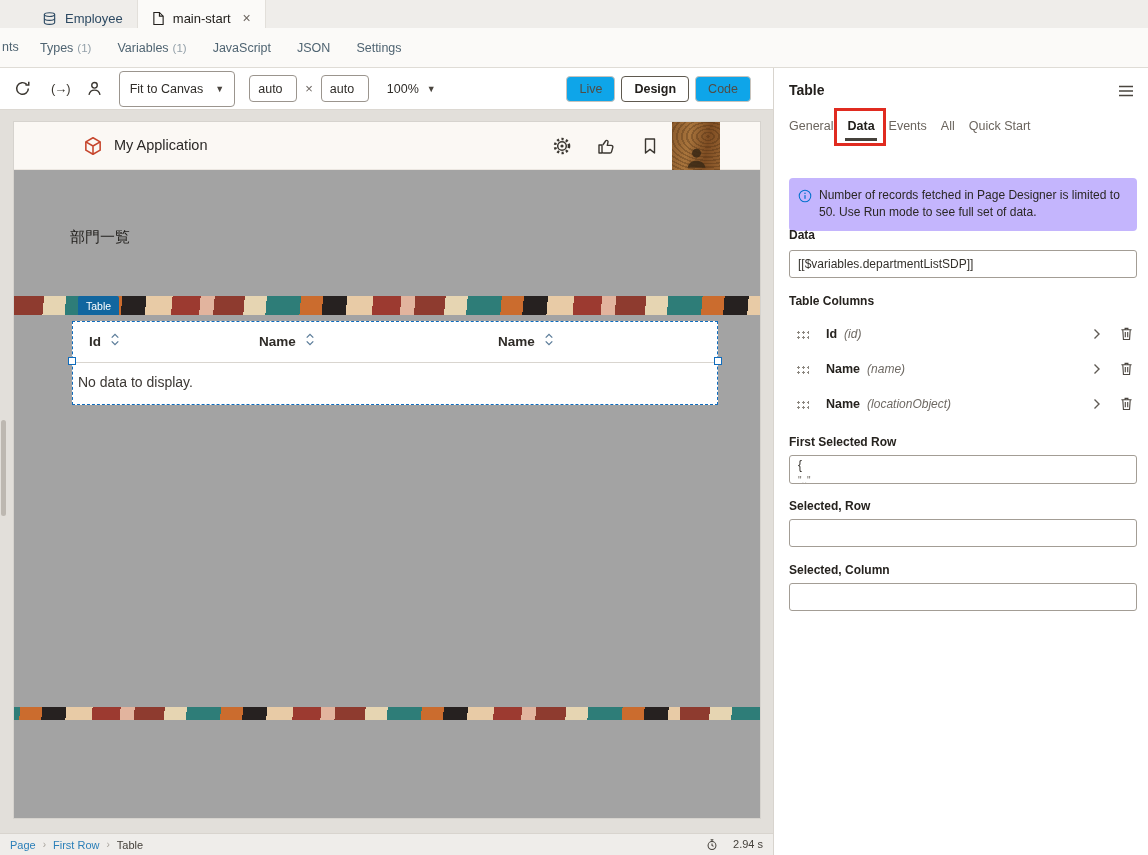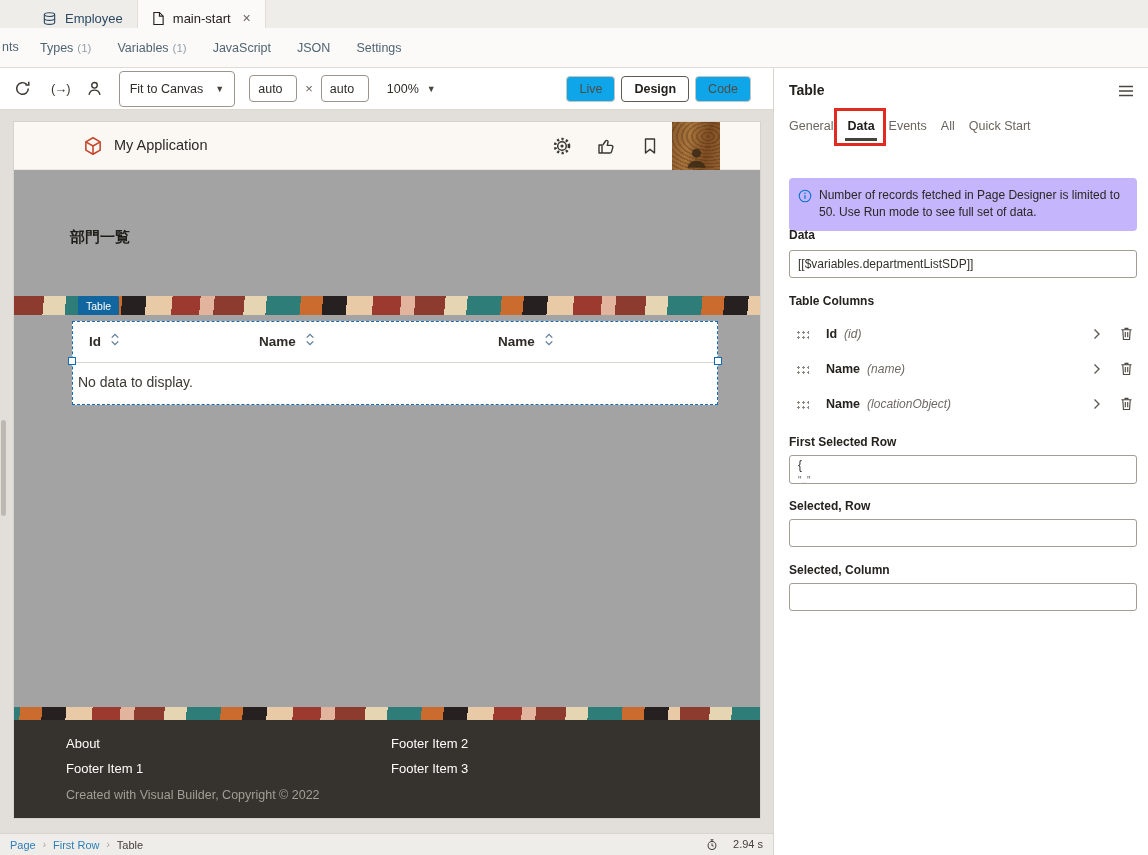--- a/index.html
+++ b/index.html
@@ -46,21 +46,21 @@
   .app-header { position:absolute; left:0; top:0; width:100%; height:48px; background:#fbf8f4; border-bottom:1px solid #ece7e1; }
   .logo { position:absolute; left:68px; top:13px; width:22px; height:22px; }
   .app-title { position:absolute; left:100px; top:15px; font-size:14.5px; color:#2b2826; }
   .hdr-icons { position:absolute; right:100px; top:0; height:48px; display:flex; align-items:center; gap:24px; }
   .hdr-icon { width:20px; height:20px; display:flex; }
   .avatar { position:absolute; right:40px; top:0; width:48px; height:48px; overflow:hidden; display:flex; align-items:flex-end; justify-content:center;
     background:
       repeating-radial-gradient(ellipse 120% 80% at 75% 30%, rgba(60,35,12,.28) 0 2px, rgba(0,0,0,0) 2px 5px),
       linear-gradient(100deg, #8a5a2c, #a8743c 35%, #7d4c22 70%, #956231); }
 
-  .page-title { position:absolute; left:56px; top:106px; font-size:15px; font-weight:700; color:#1f1d1a; }
+  .page-title { position:absolute; left:56px; top:106px; font-size:15px; font-weight:400; color:#1f1d1a; }
 
   .strip { position:absolute; left:0; width:100%; height:19px;
     background:repeating-linear-gradient(95deg, #8e3b2f 0 30px, #e6d5b2 30px 52px, #2e7d78 52px 86px, #cb6c2e 86px 108px, #262120 108px 132px, #e8cba6 132px 158px, #9c3a30 158px 186px, #e2b49e 186px 200px); }
   .strip1 { top:174px; }
   .strip2 { top:585px; height:13px; background-position:-80px 0; }
 
   .table-badge { position:absolute; left:64px; top:174px; height:19px; background:#11669f; color:#fff; font-size:10.5px; display:flex; align-items:center; padding:0 8px; border-radius:2px 2px 0 0; z-index:3; }
 
   .table-sel { position:absolute; left:58px; top:199px; width:646px; height:84px; border:1px dashed #0f6cbd; background:#fff; z-index:2; }
   .th { position:absolute; top:10px; display:flex; align-items:center; gap:9px; font-size:13.5px; font-weight:700; color:#2f2c28; }
@@ -267,27 +267,20 @@
             </span>
           </div>
           <div class="th-divider"></div>
           <div class="empty-msg">No data to display.</div>
           <div class="handle l"></div>
           <div class="handle r"></div>
         </div>
 
         <div class="strip strip2"></div>
 
-        <div class="app-footer">
-          <span class="f-link f-about">About</span>
-          <span class="f-link f-item1">Footer Item 1</span>
-          <span class="f-link f-item2">Footer Item 2</span>
-          <span class="f-link f-item3">Footer Item 3</span>
-          <span class="f-copy">Created with Visual Builder, Copyright © 2022</span>
-        </div>
 
       </div>
     </div>
   </div>
 
   <div class="inspector">
     <div class="insp-title">Table</div>
     <span class="insp-menu">
       <svg width="16" height="12" viewBox="0 0 16 12" stroke="#4a453f" stroke-width="1.4">
           <path d="M1 1.5h14M1 6h14M1 10.5h14"></path>

